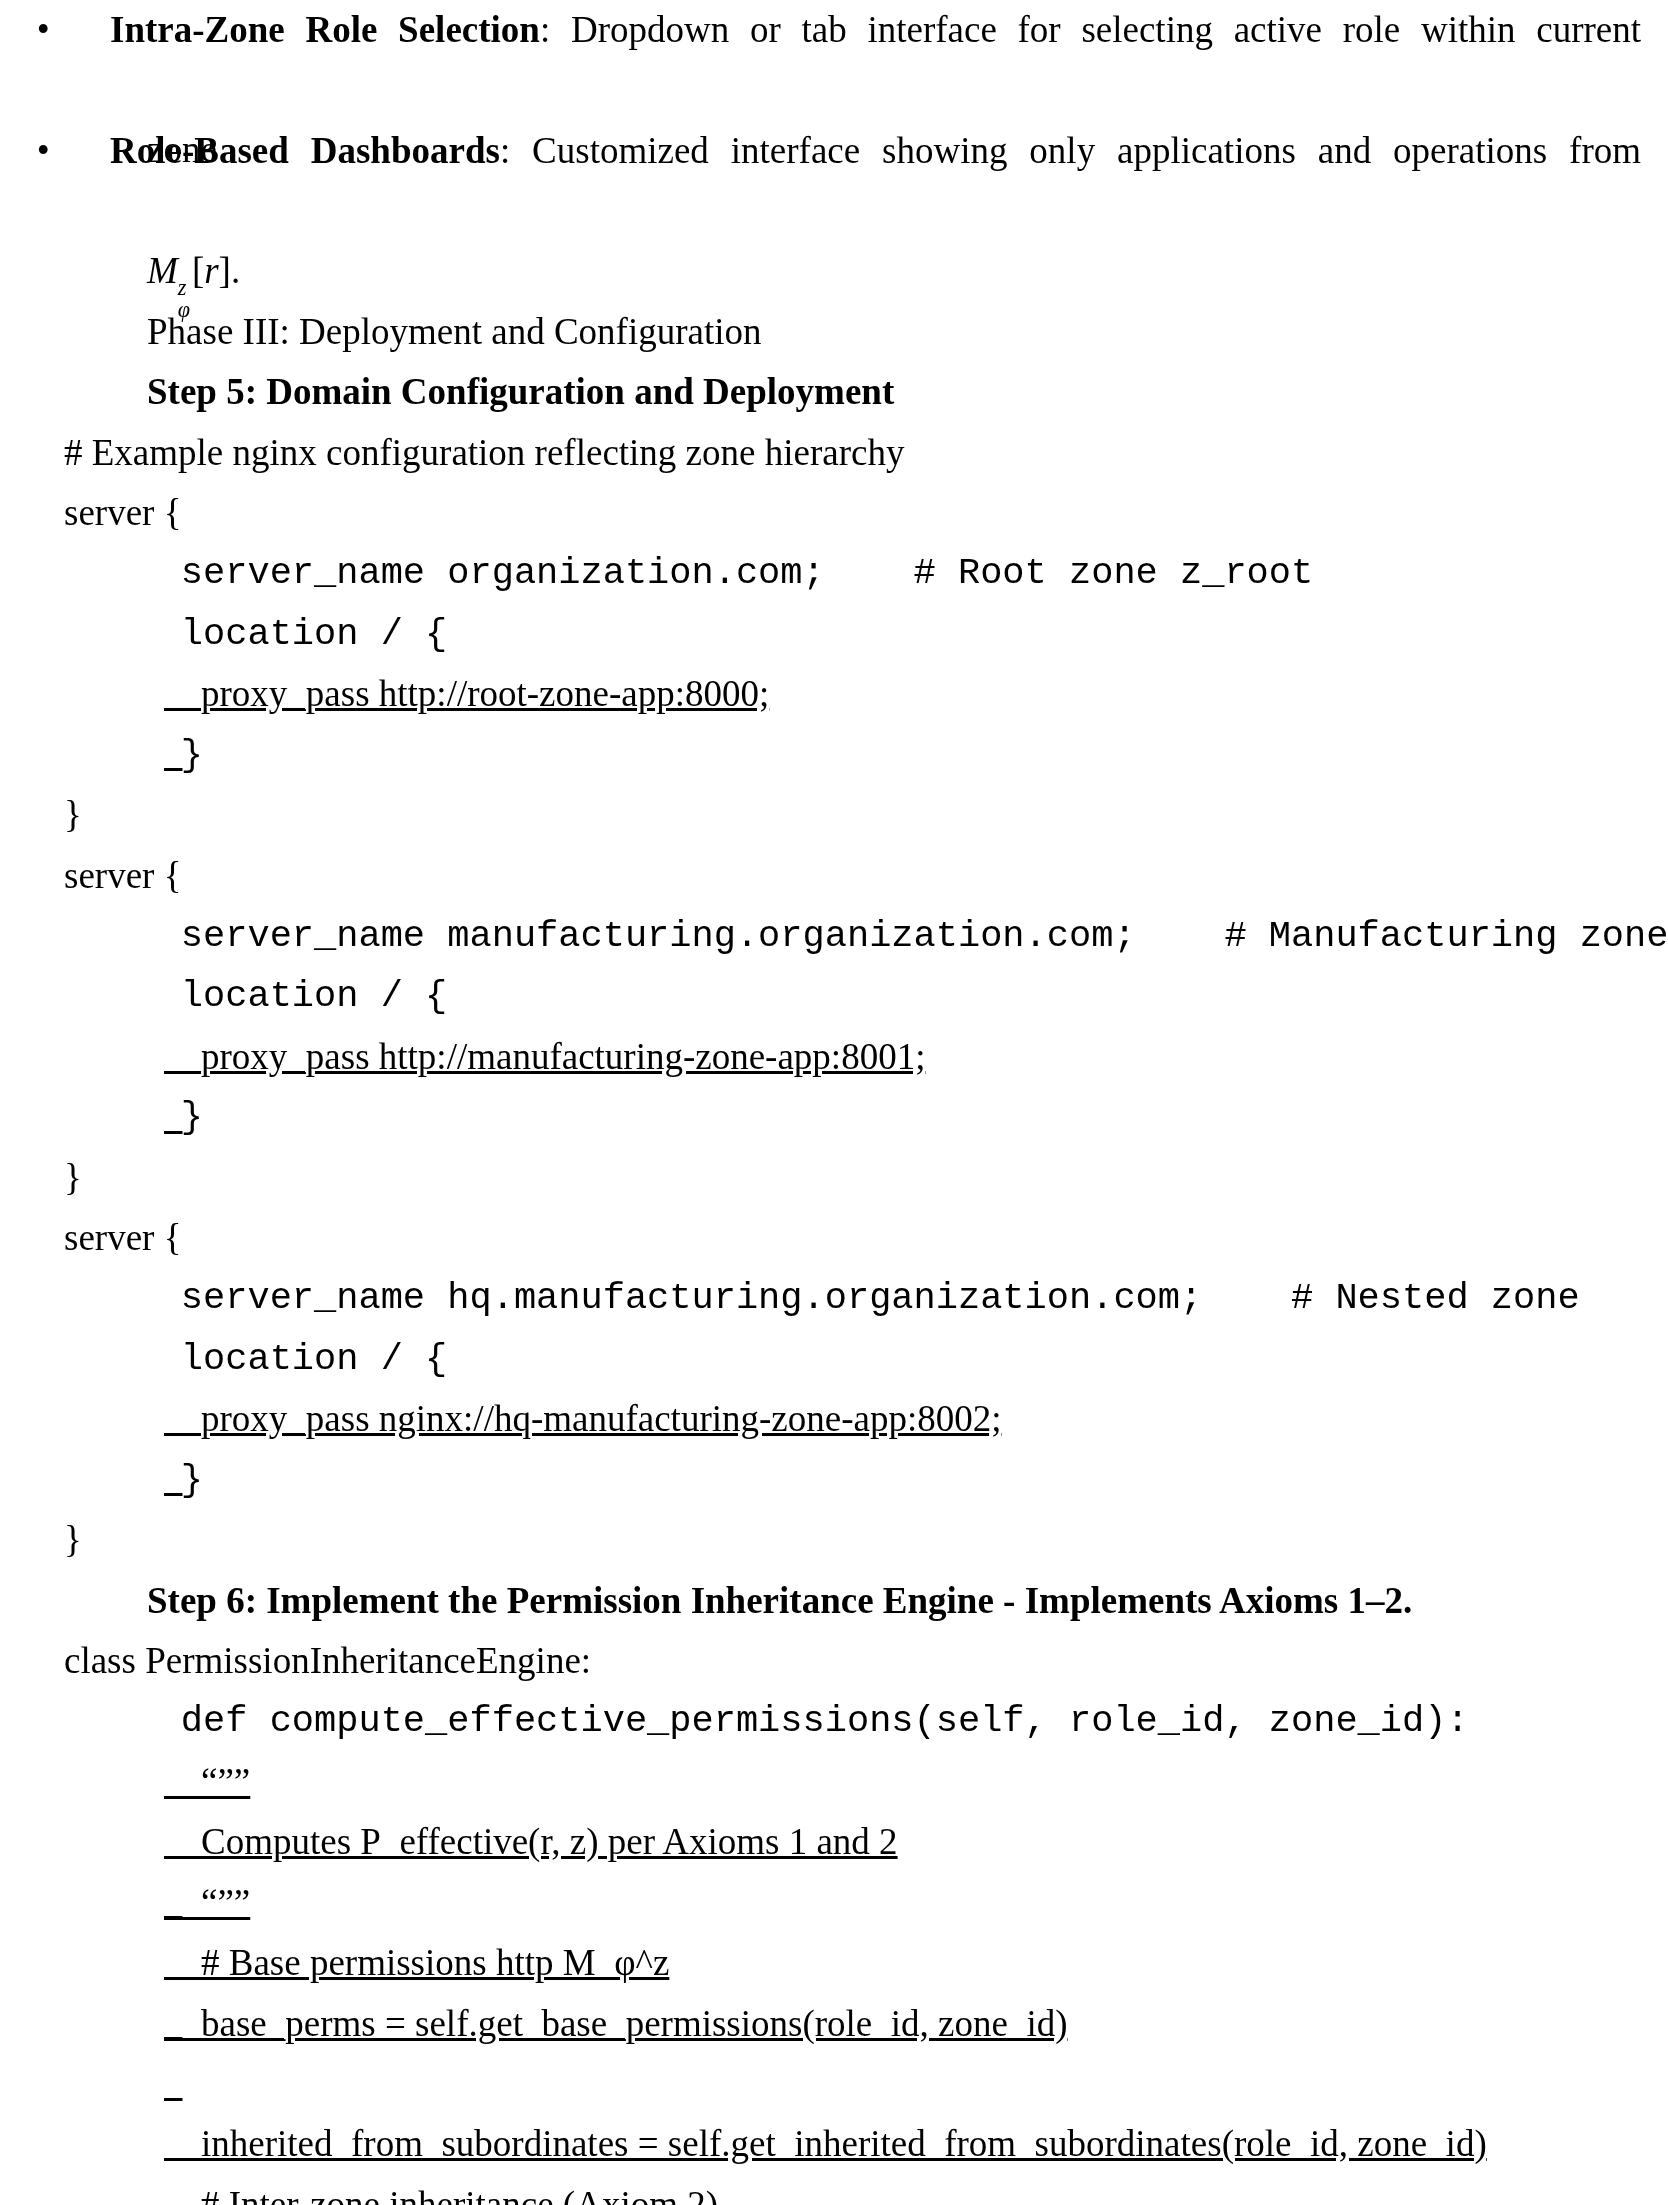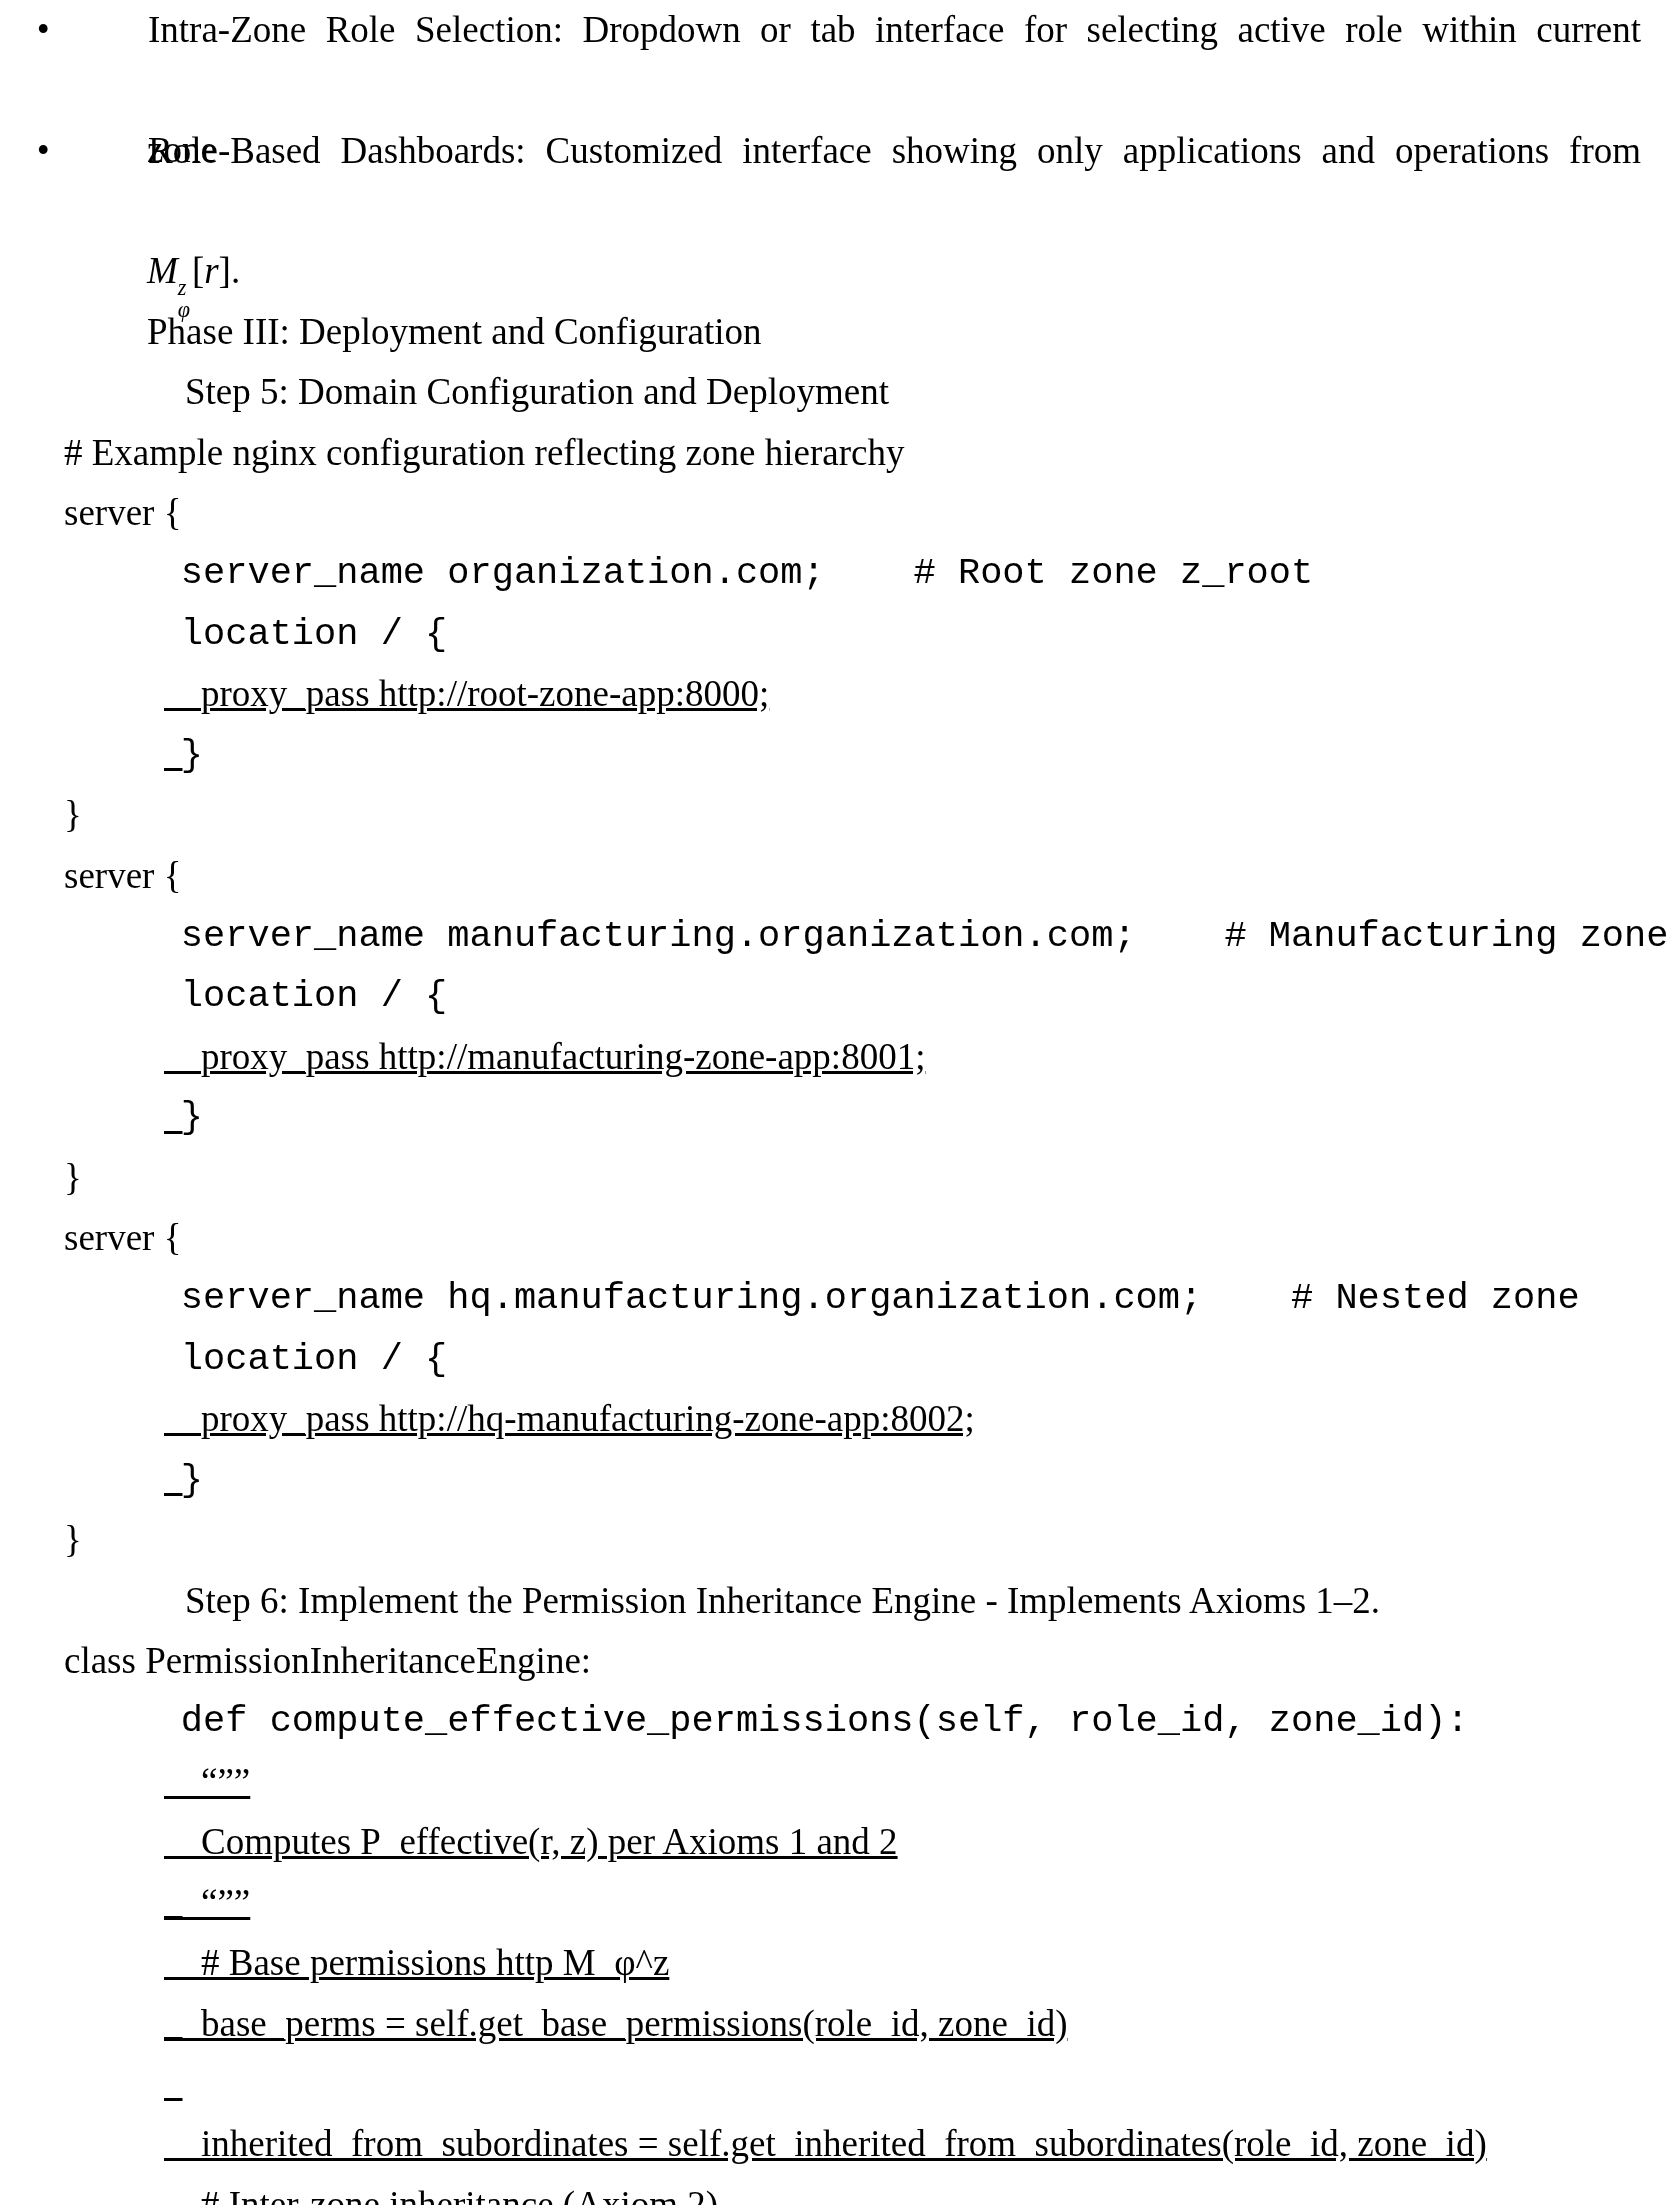--- a/index.html
+++ b/index.html
@@ -22,21 +22,21 @@
     white-space: pre;
   }
   .just {
     white-space: normal;
     text-align: justify;
     text-align-last: justify;
   }
   .hang { padding-left: 83px; }   
   .ind1 { padding-left: 65px; font-family: Liberation Mono, monospace; }   
   .ind2 { padding-left: 137px; text-decoration: underline; }   
-  .b    { font-weight: normal; margin-left: 38px; }
+  .b    { font-weight: bold; }
   .bullet {
     position: absolute;
     left: 9.7px;
     top: 0;
     width: 53px;
     text-align: left;
     white-space: pre;
   }
   .mit { font-style: italic; }
   .supsub {
@@ -123,21 +123,21 @@
   <div class="line" style="top:1148px">
     <span>server {</span>
   </div>
   <div class="line ind1" style="top:1208px">
     <span>server_name hq.manufacturing.organization.com;    # Nested zone</span>
   </div>
   <div class="line ind1" style="top:1269px">
     <span>location / {</span>
   </div>
   <div class="line ind2" style="top:1329px">
-    <span>proxy_pass http://hq-manufacturing-zone-app:8002;</span>
+    <span>proxy_pass nginx://hq-manufacturing-zone-app:8002;</span>
   </div>
   <div class="line ind1" style="top:1390px">
     <span>}</span>
   </div>
   <div class="line" style="top:1450px">
     <span>}</span>
   </div>
 
   <div class="line hang b" style="top:1511px">
     <span>Step 6: Implement the Permission Inheritance Engine - Implements Axioms 1–2.</span>

